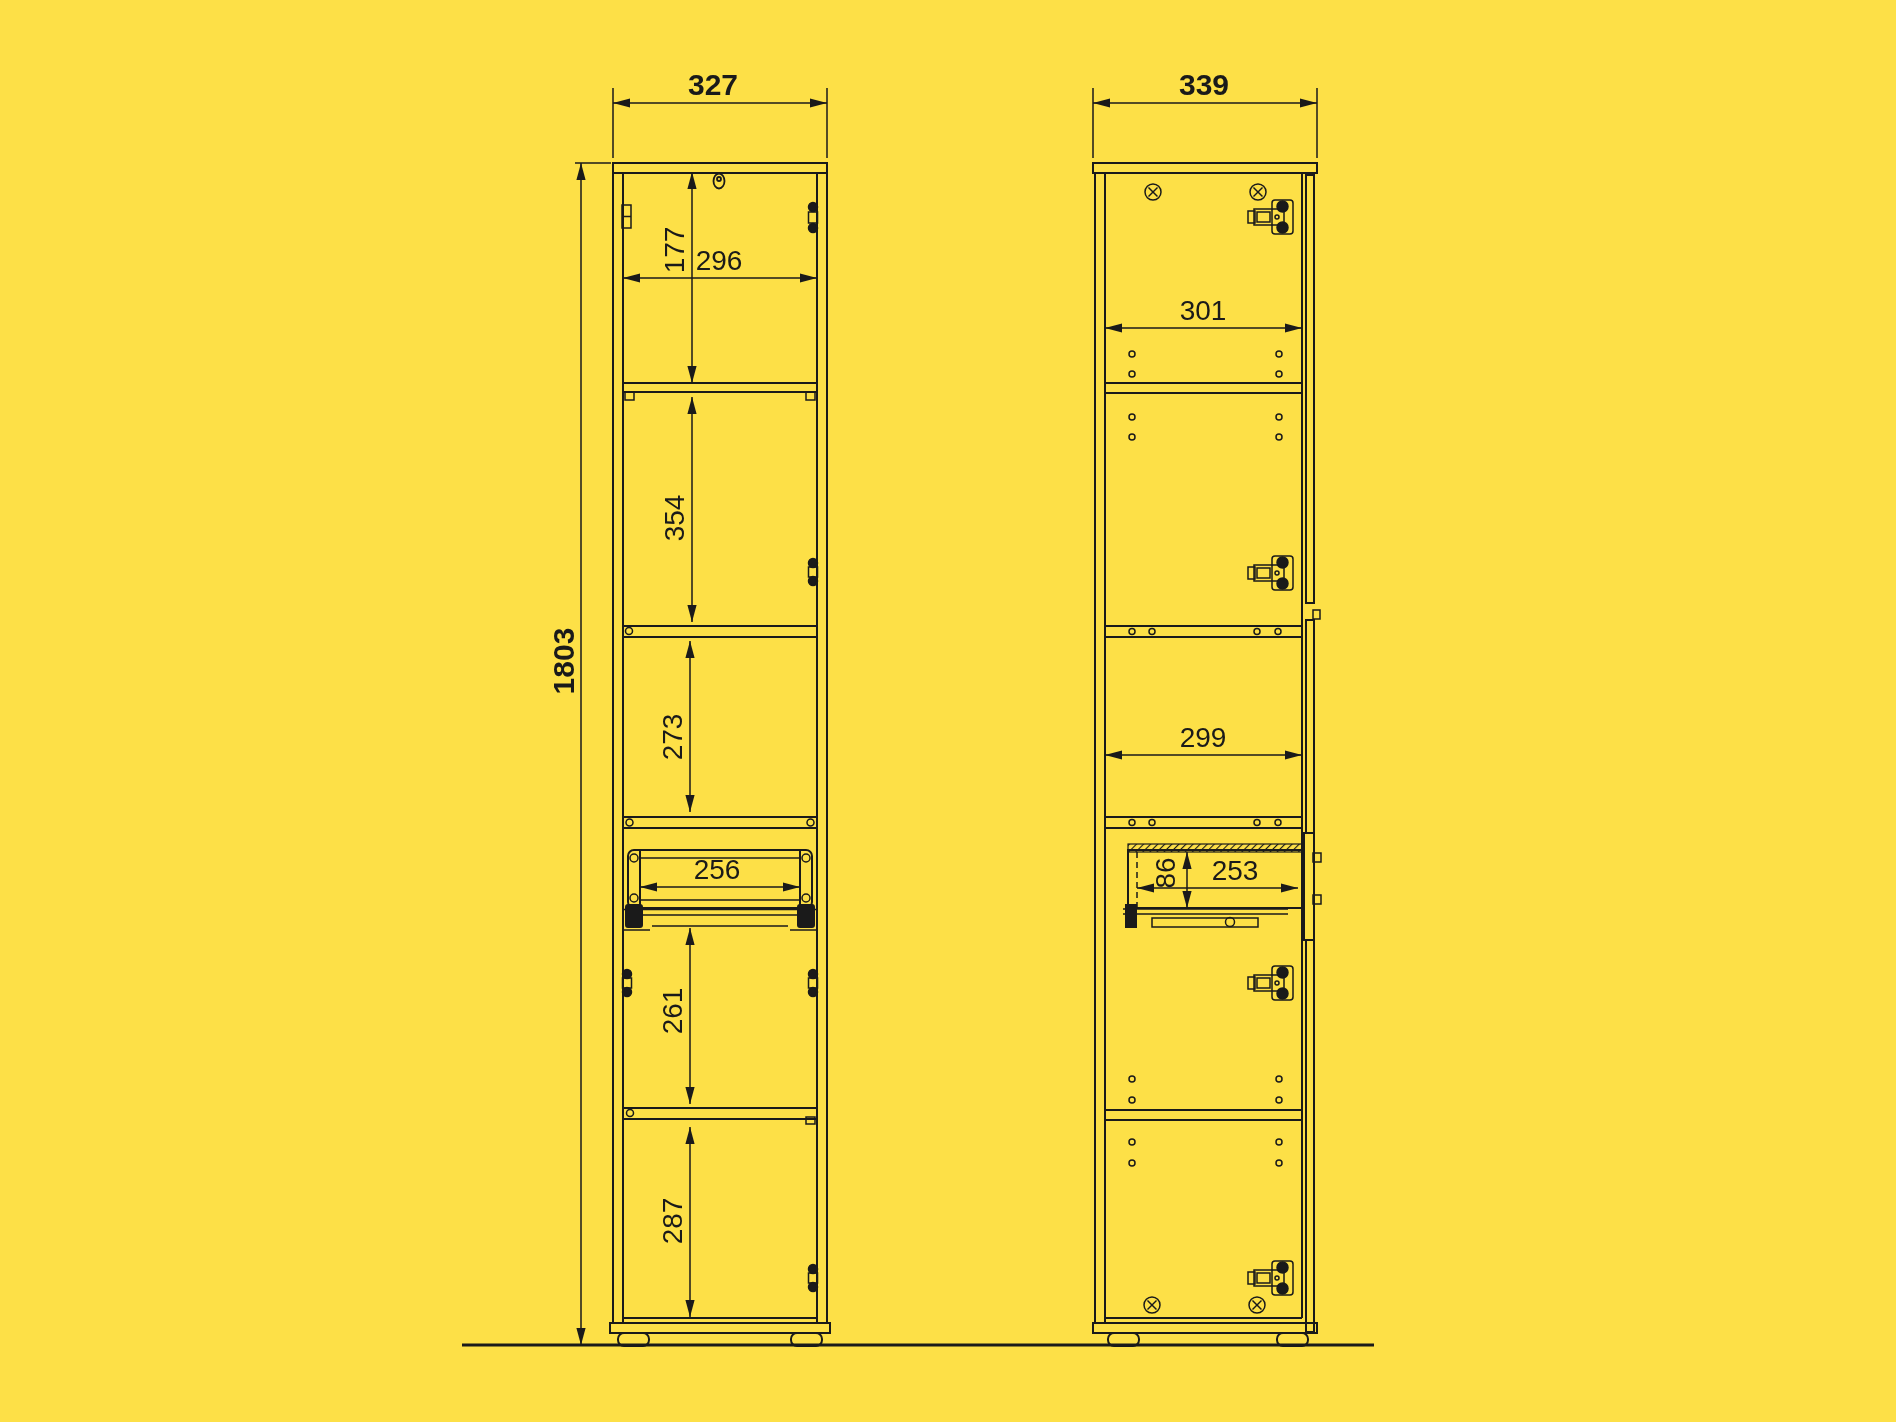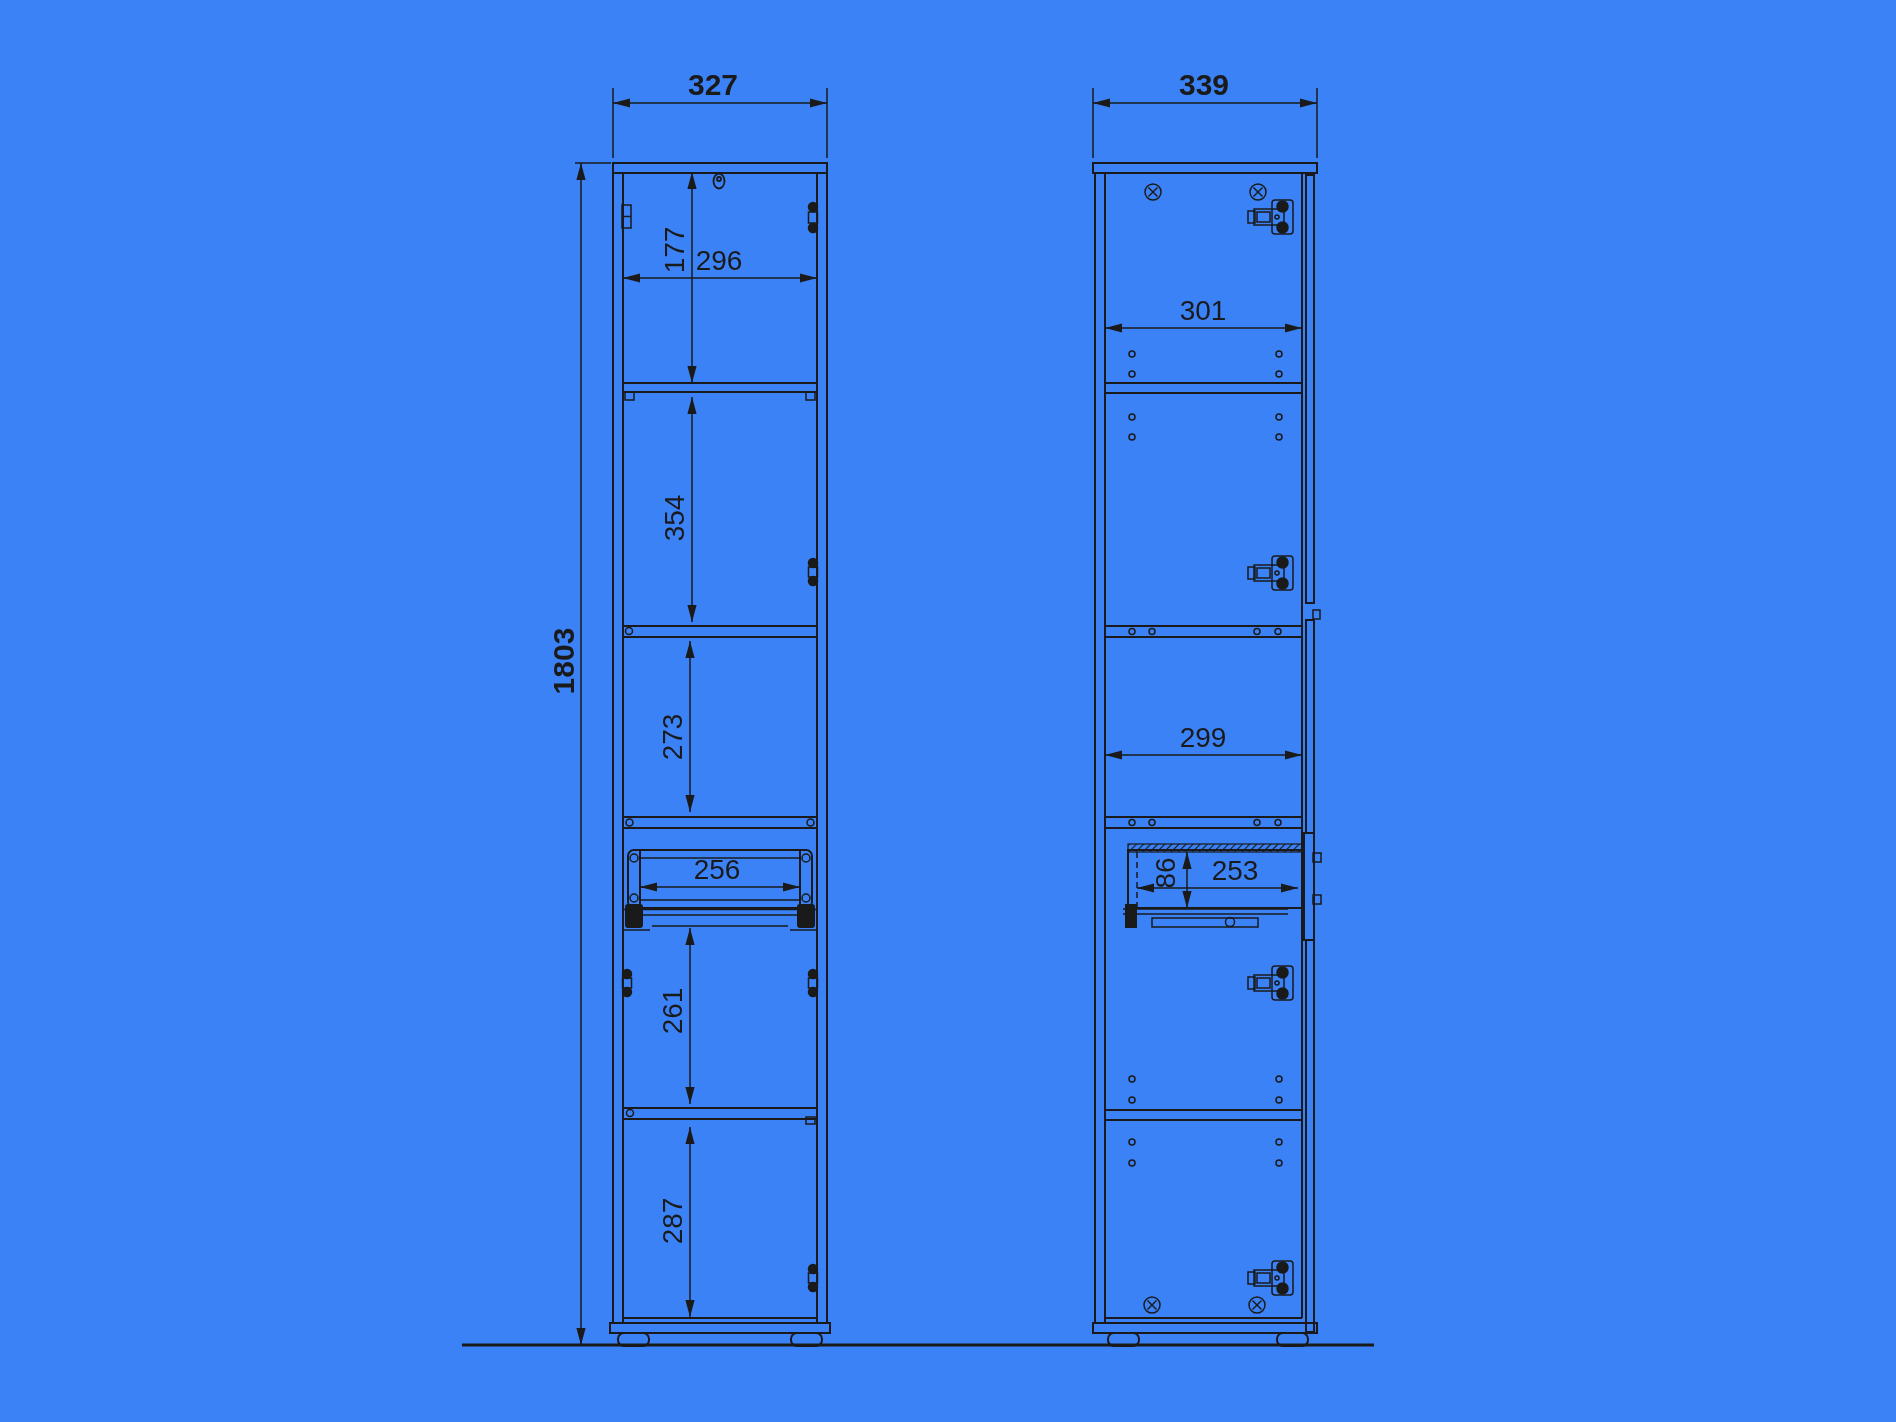--- a/index.html
+++ b/index.html
@@ -4,21 +4,21 @@
 <style>
   html, body {
     margin: 0;
     padding: 0;
     background: #ffffff;
   }
   .canvas {
     position: relative;
     width: 1896px;
     height: 1422px;
-    background: #3b82f6;
+    background: #fde047;
     overflow: hidden;
   }
   svg { display: block; }
   svg text.dim {
     font-family: "Liberation Sans", sans-serif;
     font-size: 28px;
     fill: #1a1a1a;
   }
   svg text.dim.bold {
     font-size: 30px;

